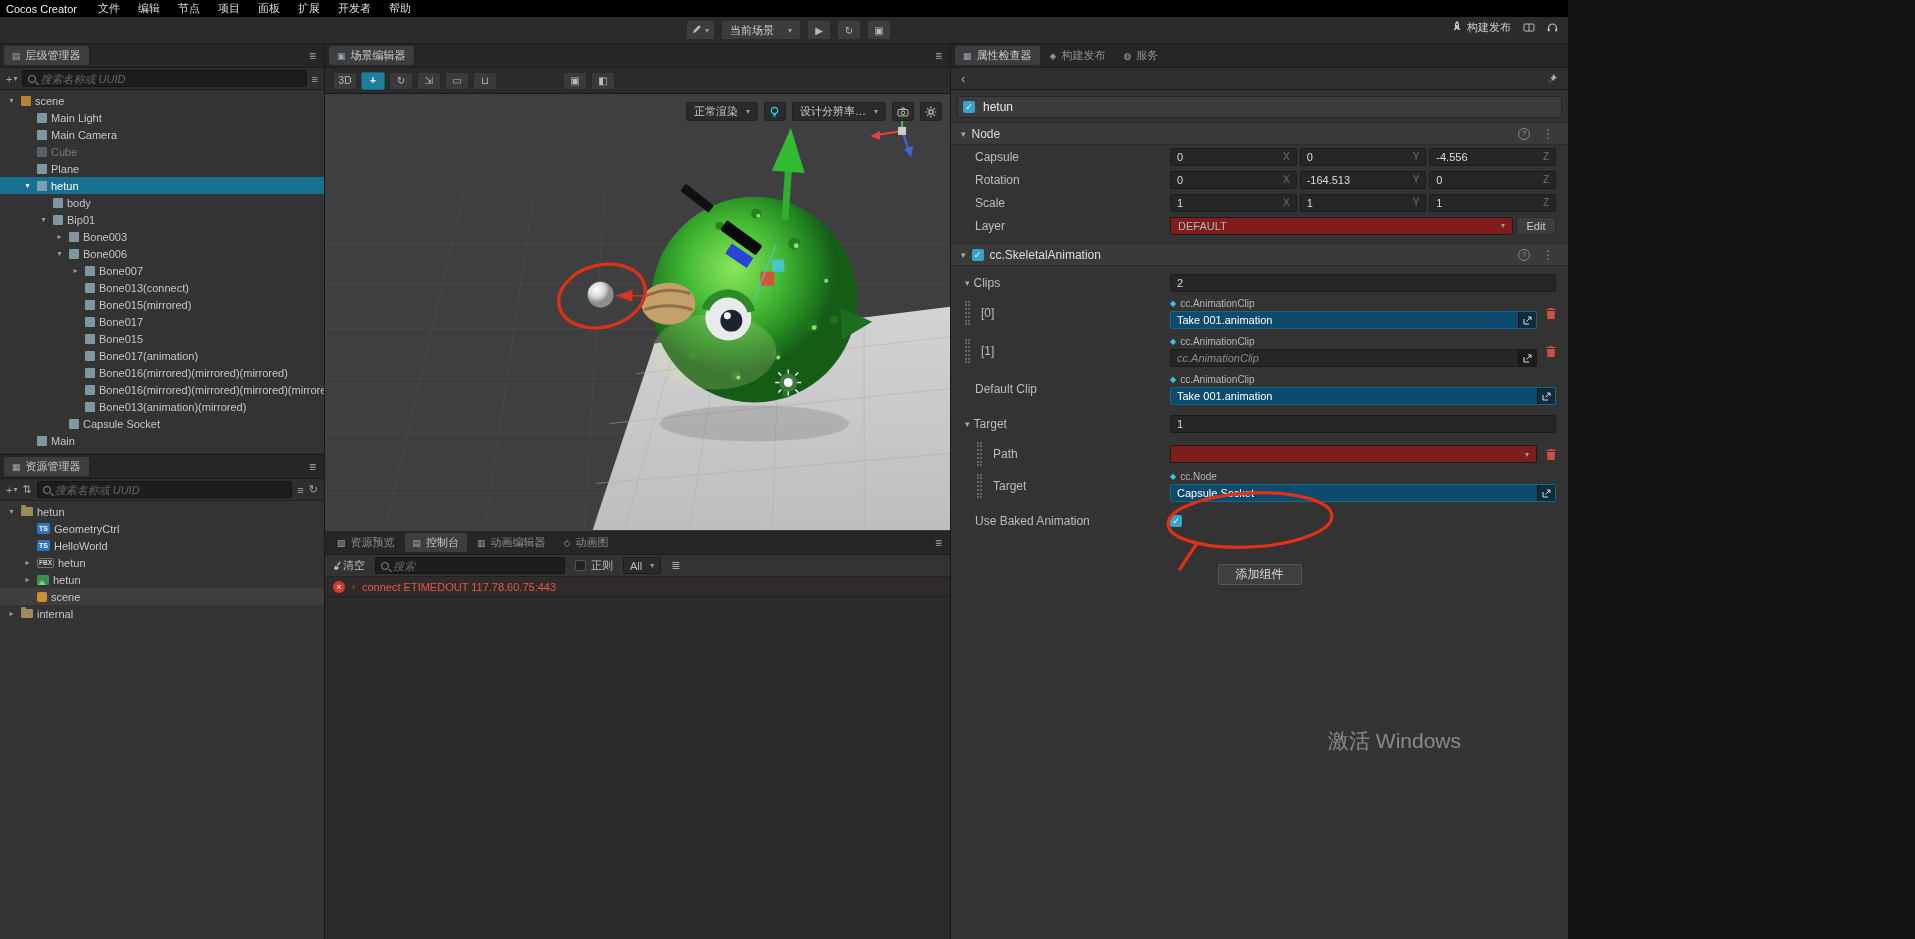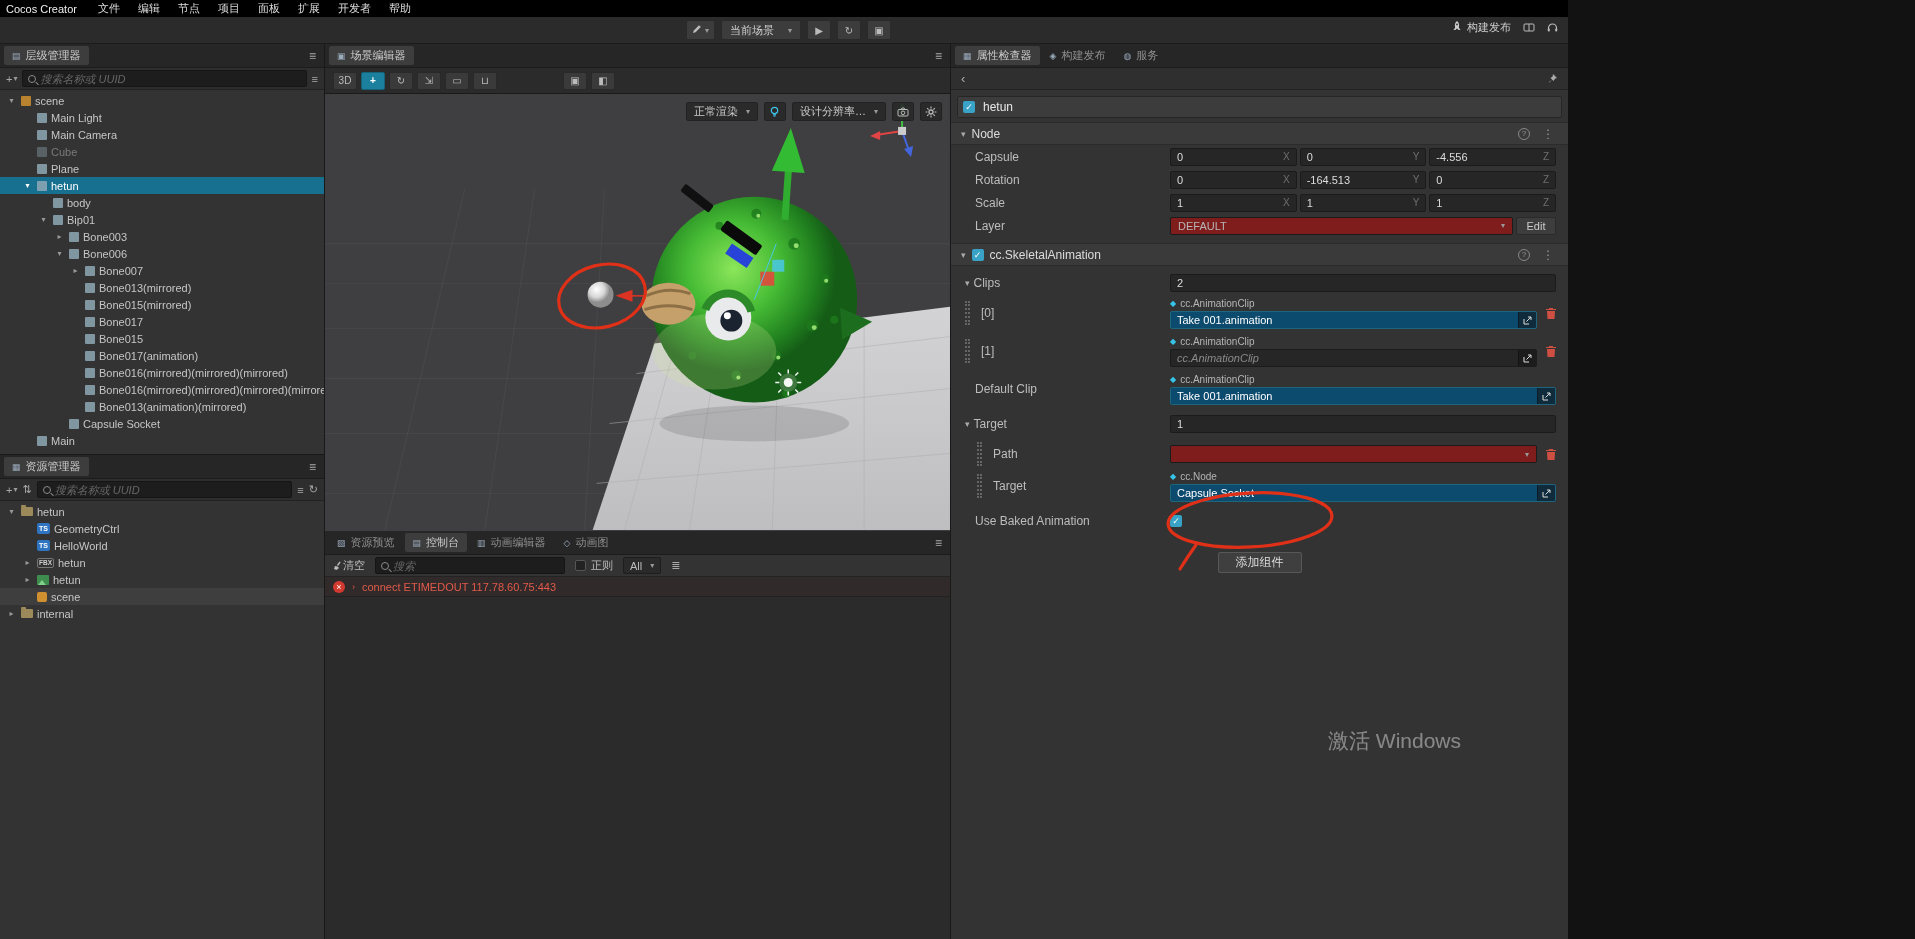--- a/index.html
+++ b/index.html
@@ -108,21 +108,21 @@
 .dots{width:5px;height:24px;border-left:2px dotted #666;border-right:2px dotted #666;margin-right:7px;flex:none}
 .assetw{flex:1;display:flex;flex-direction:column;gap:1px;min-width:0}
 .asset-type{height:13px;display:flex;align-items:center;gap:4px;font-size:10px;color:#b5b5b5}
 .dia{color:#35c3e8;font-size:8px}
 .asset-val{height:18px;border-radius:2px;display:flex;align-items:center;overflow:hidden}
 .asset-val.filled{background:#0c4a6e;border:1px solid #1e657e;color:#fff}
 .asset-val.empty{background:#262626;border:1px solid #1b1b1b;color:#8a8a8a;font-style:italic}
 .vtext{flex:1;padding:0 6px;font-size:11px;white-space:nowrap;overflow:hidden}
 .navbtn{width:18px;height:100%;background:rgba(20,20,20,.55);border-left:1px solid rgba(0,0,0,.35);display:flex;align-items:center;justify-content:center;flex:none}
 .trash{margin-left:6px;display:flex;align-items:center;flex:none}
-.addcomp-wrap{display:flex;justify-content:center;margin-top:20px}
+.addcomp-wrap{display:flex;justify-content:center;margin-top:32px}
 .addcomp{height:21px;padding:0 17px;background:#3f3f3f;border:1px solid #585858;border-radius:2px;color:#ddd;display:flex;align-items:center;font-size:12px}
 
 .annotations{position:absolute;left:0;top:0;z-index:60;pointer-events:none}
 .watermark{position:absolute;left:1328px;top:727px;z-index:55;font-size:21px;color:rgba(255,255,255,.42);pointer-events:none}
 </style>
 </head>
 <body>
 
 <div class="app">
 <div class="window">
@@ -257,21 +257,21 @@
                 <span>Bone006</span>
               </div>
           <div class="trow lv4">
                 <span class="tcaret">▸</span>
                 <span class="nicon"></span>
                 <span>Bone007</span>
               </div>
           <div class="trow lv4">
                 <span class="tcaret"></span>
                 <span class="nicon"></span>
-                <span>Bone013(mirrored)</span>
+                <span>Bone013(connect)</span>
               </div>
           <div class="trow lv4">
                 <span class="tcaret"></span>
                 <span class="nicon"></span>
                 <span>Bone015(mirrored)</span>
               </div>
           <div class="trow lv4">
                 <span class="tcaret"></span>
                 <span class="nicon"></span>
                 <span>Bone017</span>

